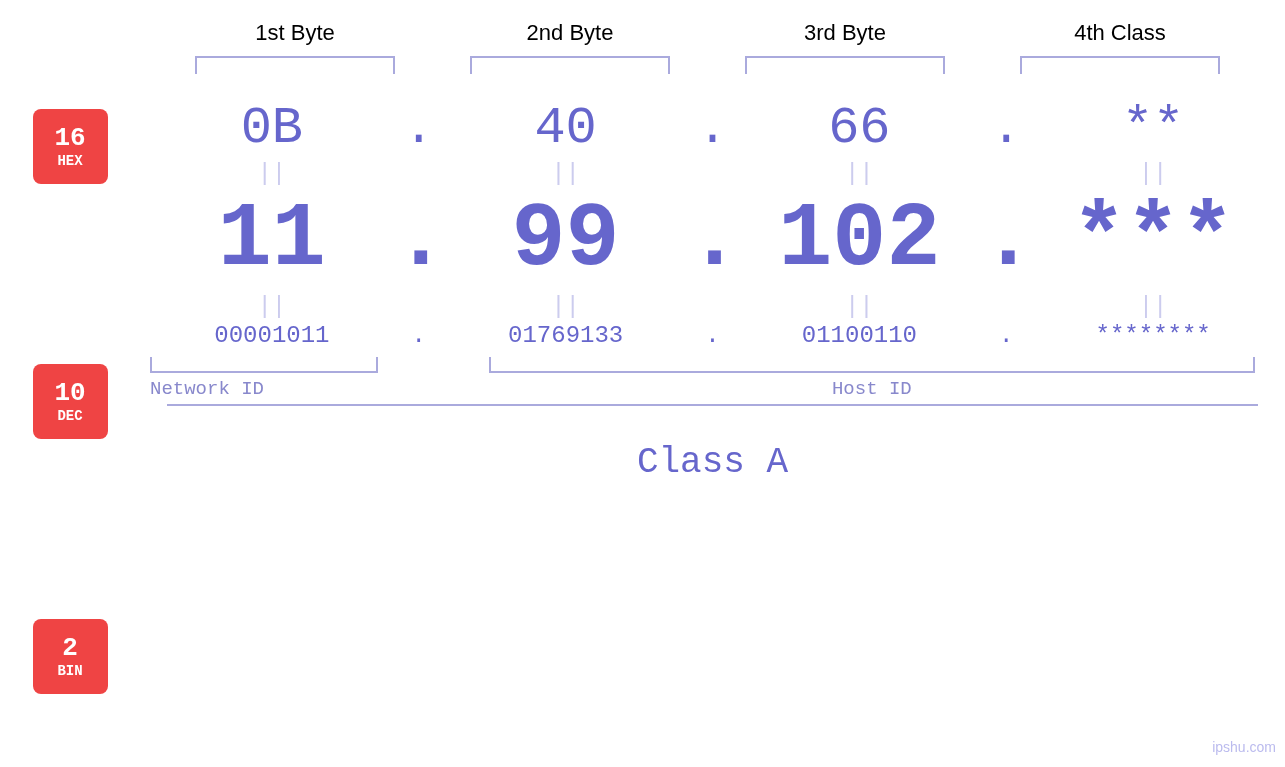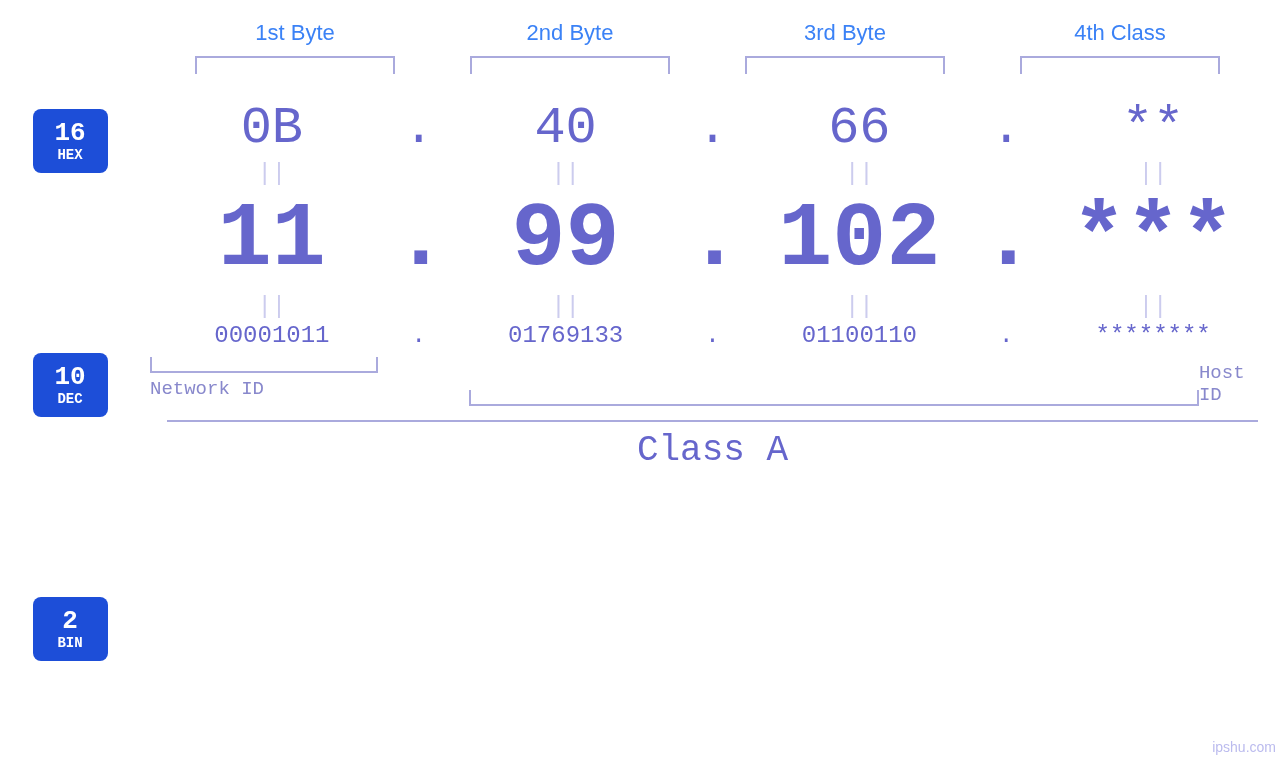--- a/index.html
+++ b/index.html
@@ -30,21 +30,21 @@
     
     .byte-headers {
       display: flex;
       width: 1100px;
       margin-left: 130px;
       justify-content: space-around;
       margin-bottom: 10px;
     }
 
     .byte-header {
-      color: #3b82f6;
+      color: #000000;
       font-size: 22px;
       font-family: Arial, sans-serif;
       width: 230px;
       text-align: center;
     }
 
     
     .bracket-row {
       display: flex;
       width: 1100px;
@@ -65,24 +65,24 @@
     .badges-column {
       display: flex;
       flex-direction: column;
       align-items: center;
       width: 140px;
       padding-top: 20px;
       gap: 60px;
     }
 
     .badge {
-      background: #1d4ed8;
+      background: #ef4444;
       color: white;
       width: 75px;
-      height: 64px;
+      height: 75px;
       border-radius: 8px;
       display: flex;
       flex-direction: column;
       align-items: center;
       justify-content: center;
     }
 
     .badge-number {
       font-size: 26px;
       font-weight: bold;
@@ -240,27 +240,27 @@
 
       <div style="display:flex; width:100%; margin-top:8px; padding:0 10px;">
 
         <div style="flex:1; display:flex; flex-direction:column; align-items:flex-start;">
           <div style="width:85%; border-bottom:2px solid #aaaadd; border-left:2px solid #aaaadd; border-right:2px solid #aaaadd; height:16px;"></div>
           <div style="color:#8888cc; font-size:19px; margin-top:5px; font-family:'Courier New',monospace;">Network ID</div>
         </div>
 
         <div style="width:50px;"></div>
 
-        <div style="flex:3; display:flex; flex-direction:row; align-items:flex-end;">
+        <div style="flex:3; display:flex; flex-direction:column; align-items:center;">
           <div style="width:95%; border-bottom:2px solid #aaaadd; border-left:2px solid #aaaadd; border-right:2px solid #aaaadd; height:16px;"></div>
           <div style="color:#8888cc; font-size:19px; margin-top:5px; font-family:'Courier New',monospace;">Host ID</div>
         </div>
       </div>
 
-      <div style="display:flex; flex-direction:column; align-items:center; width:100%; margin-top:14px; padding:0 10px;">
+      <div style="display:flex; flex-direction:column; align-items:center; width:100%; margin-top:4px; padding:0 10px;gap:28px;">
         <div style="width:97%; border-top:2px solid #aaaadd;"></div>
         <div style="color:#6666cc; font-size:36px; margin-top:8px; font-family:'Courier New',monospace;">Class A</div>
       </div>
 
     </div>
   </div>
 
   <div class="watermark">ipshu.com</div>
 
 </div>

